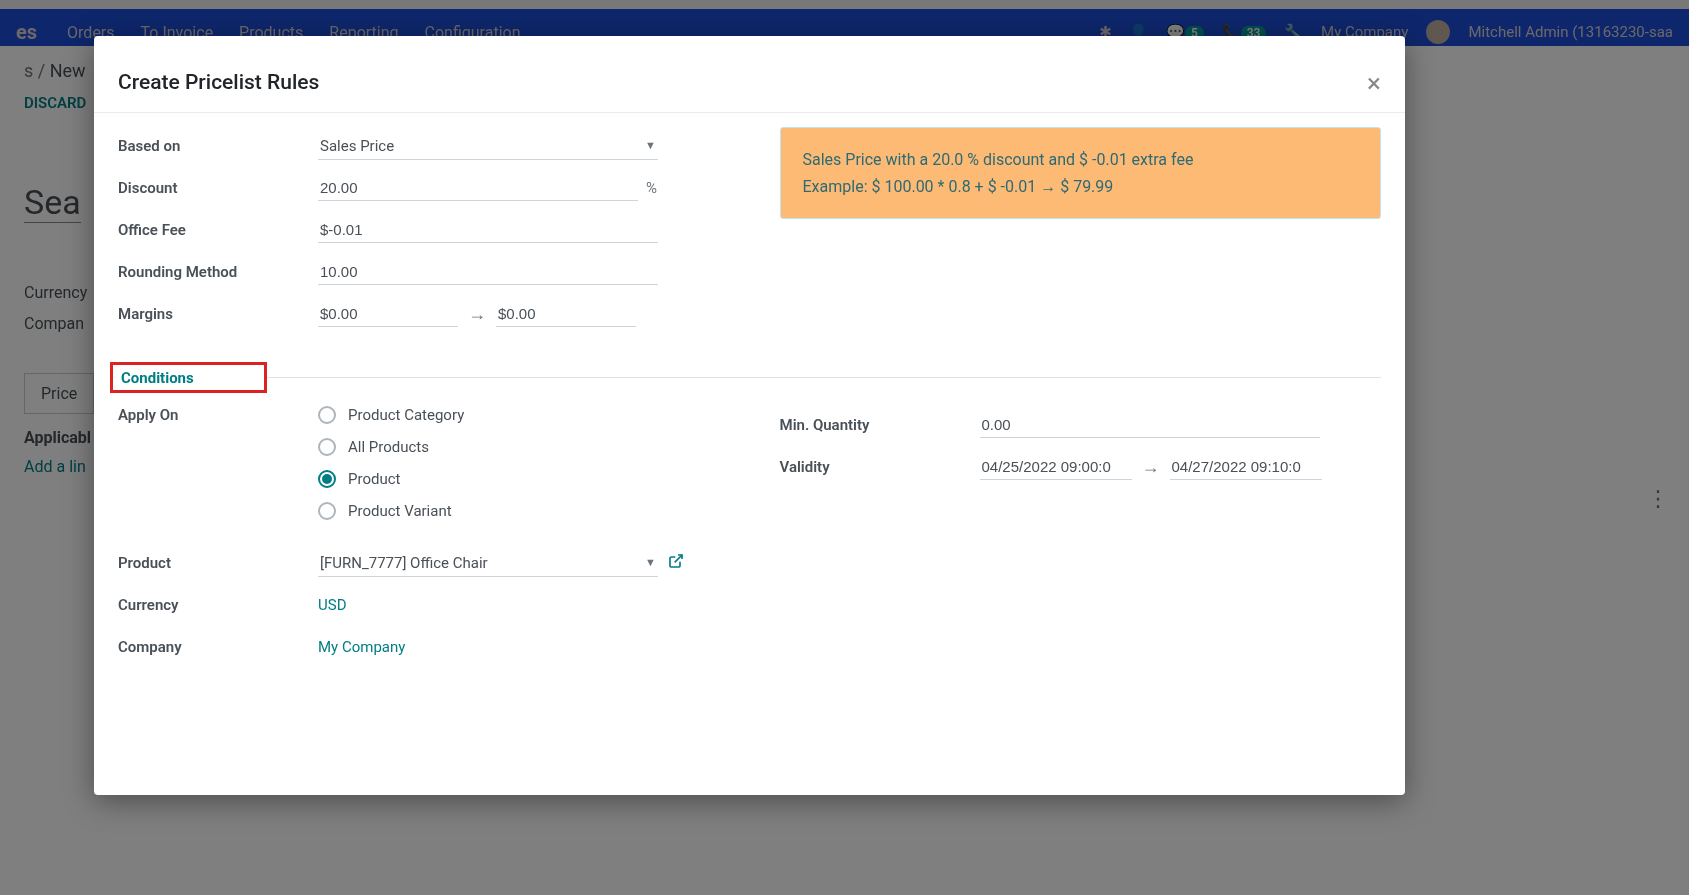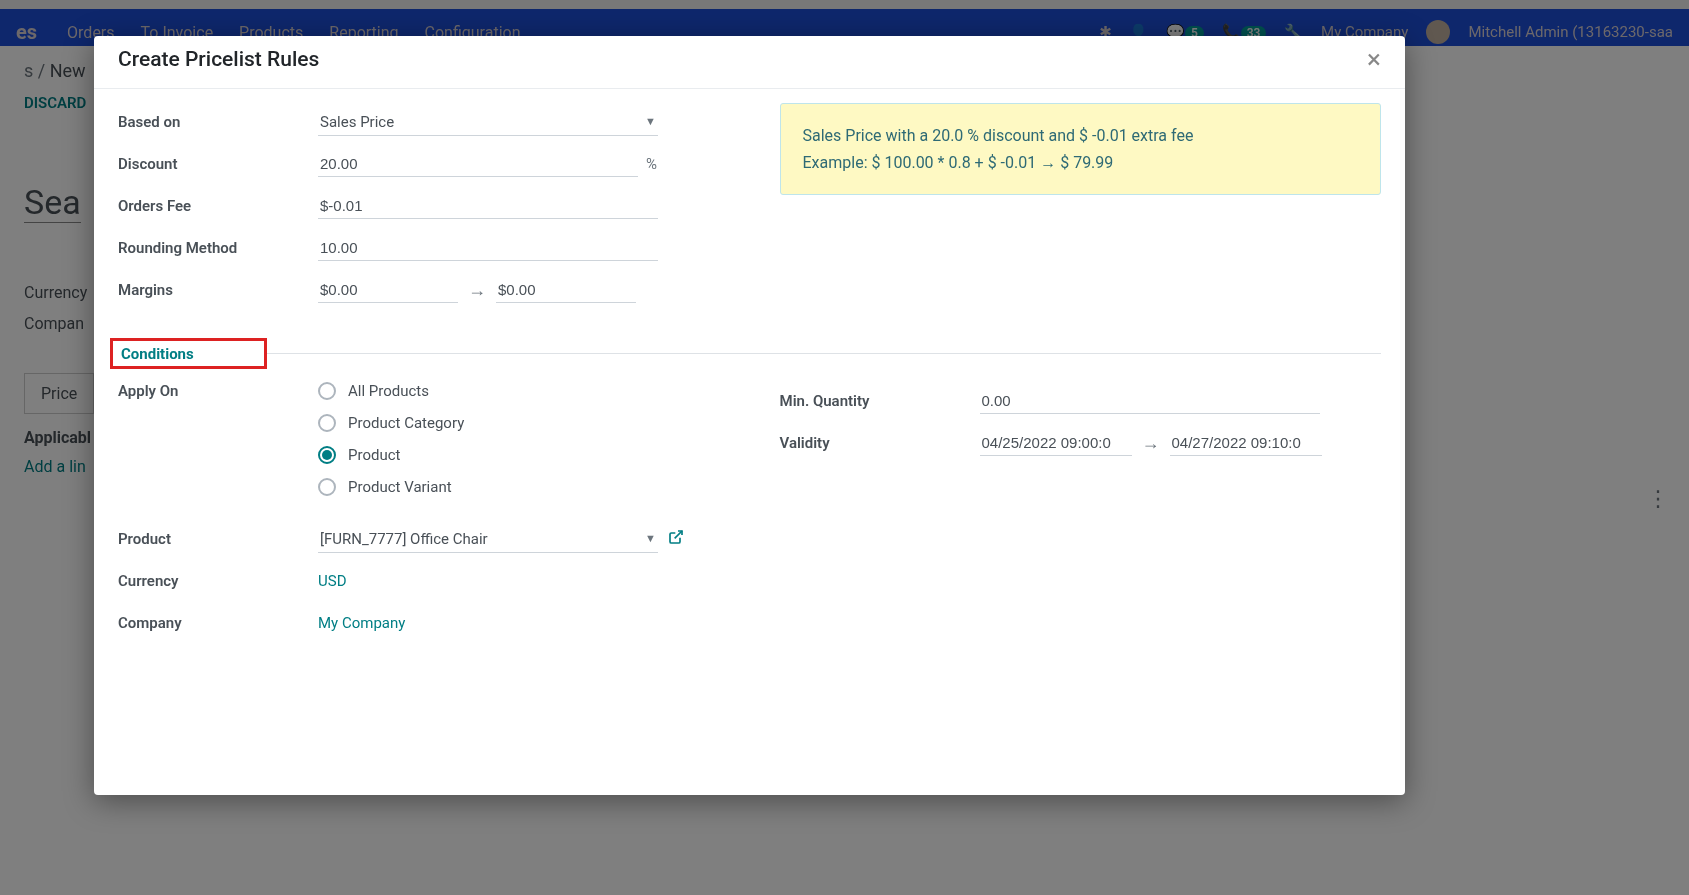--- a/index.html
+++ b/index.html
@@ -24,42 +24,42 @@
   .bg-tab { border: 1px solid #ccc; display: inline-block; padding: 10px 16px; font-size: 16px; margin-bottom: 14px; }
   .bg-applicable { font-size: 16px; font-weight: 700; margin-bottom: 10px; }
   .bg-addline { color: #017e84; font-size: 16px; }
   .bg-kebab { position: absolute; right: 20px; top: 440px; font-size: 22px; color: #6c757d; }
 
   
   .overlay { position: absolute; inset: 0; background: rgba(0,0,0,0.5); }
 
   
   .modal { position: absolute; top: 36px; left: 94px; width: 1311px; height: 759px; background: #fff; border-radius: 4px; display: flex; flex-direction: column; box-shadow: 0 6px 30px rgba(0,0,0,0.4); }
-  .modal-header { padding: 10px 24px 16px; display: flex; align-items: center; border-bottom: 1px solid #e9ecef; }
+  .modal-header { padding: 34px 24px 16px; display: flex; border-bottom: 1px solid #e9ecef; }
   .modal-title { font-size: 21px; font-weight: 500; color: #212529; }
   .modal-close { margin-left: auto; font-size: 26px; color: #888; line-height: 1; cursor: pointer; }
 
   .modal-body { flex: 1; overflow-y: scroll; position: relative; padding: 14px 24px 0; }
   .modal-body::-webkit-scrollbar { width: 16px; }
   .modal-body::-webkit-scrollbar-track { background: #f1f1f1; }
   .modal-body::-webkit-scrollbar-thumb { background: #c1c1c1; }
 
   .two-col { display: flex; gap: 60px; justify-content: center; }
   .col { flex: 1; }
 
   .frow { display: flex; align-items: center; min-height: 38px; margin-bottom: 4px; }
   .flabel { width: 200px; font-size: 15px; font-weight: 600; color: #495057; flex-shrink: 0; }
   .fcontrol { flex: 1; display: flex; align-items: center; }
   input.ucontrol, .select-like { border: none; border-bottom: 1px solid #ced4da; padding: 4px 2px; font-size: 15px; background: transparent; color: #495057; }
   .select-like { display: flex; align-items: center; justify-content: space-between; }
   .caret { font-size: 11px; color: #6c757d; margin-left: 6px; }
   .suffix { margin-left: 8px; font-size: 15px; color: #6c757d; }
   .arrow-r { margin: 0 10px; font-size: 18px; color: #6c757d; }
 
-  .infobox { background: #fef9c3; border: 1px solid #bee5eb; border-radius: 3px; padding: 18px 22px; font-size: 16px; color: #2e6a75; line-height: 1.7; }
+  .infobox { background: #fdba74; border: 1px solid #bee5eb; border-radius: 3px; padding: 18px 22px; font-size: 16px; color: #2e6a75; line-height: 1.7; }
 
   .section-div { border-top: 1px solid #dee2e6; margin-top: 26px; position: relative; }
 
   .red-outline-section { border: 3px solid #d22; display: inline-block; padding: 3px 70px 3px 8px; position: absolute; top: -16px; left: -8px; background:#fff; }
 
   .apply-area { margin-top: 28px; }
 
   .radio-row { display: flex; align-items: center; margin-bottom: 14px; font-size: 15px; gap: 12px; }
   .radio { width: 18px; height: 18px; border: 2px solid #adb5bd; border-radius: 50%; display: inline-flex; align-items: center; justify-content: center; }
   .radio.selected { border-color: #017e84; }
@@ -139,21 +139,21 @@
           </div>
         </div>
         <div class="frow">
           <div class="flabel">Discount</div>
           <div class="fcontrol">
             <input class="ucontrol" style="width: 320px;" value="20.00">
             <span class="suffix">%</span>
           </div>
         </div>
         <div class="frow">
-          <div class="flabel">Orders Fee</div>
+          <div class="flabel">Office Fee</div>
           <div class="fcontrol">
             <input class="ucontrol" style="width: 340px;" value="$-0.01">
           </div>
         </div>
         <div class="frow">
           <div class="flabel">Rounding Method</div>
           <div class="fcontrol">
             <input class="ucontrol" style="width: 340px;" value="10.00">
           </div>
         </div>
@@ -182,25 +182,25 @@
     </div>
 
     <div class="two-col apply-area">
 
       <div class="col">
         <div class="frow" style="align-items:flex-start;">
           <div class="flabel">Apply On</div>
           <div style="flex:1">
             <div class="radio-row">
               <span class="radio"></span>
+              <span>Product Category</span>
+            </div>
+            <div class="radio-row">
+              <span class="radio"></span>
               <span>All Products</span>
-            </div>
-            <div class="radio-row">
-              <span class="radio"></span>
-              <span>Product Category</span>
             </div>
             <div class="radio-row">
               <span class="radio selected"></span>
               <span>Product</span>
             </div>
             <div class="radio-row">
               <span class="radio"></span>
               <span>Product Variant</span>
             </div>
           </div>

